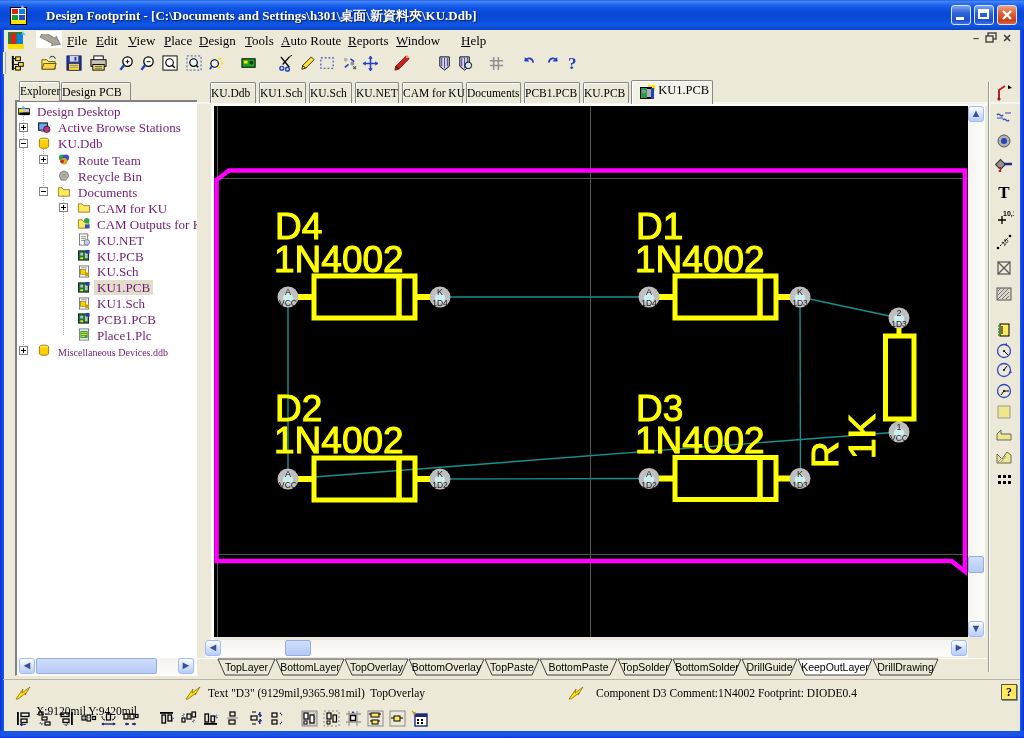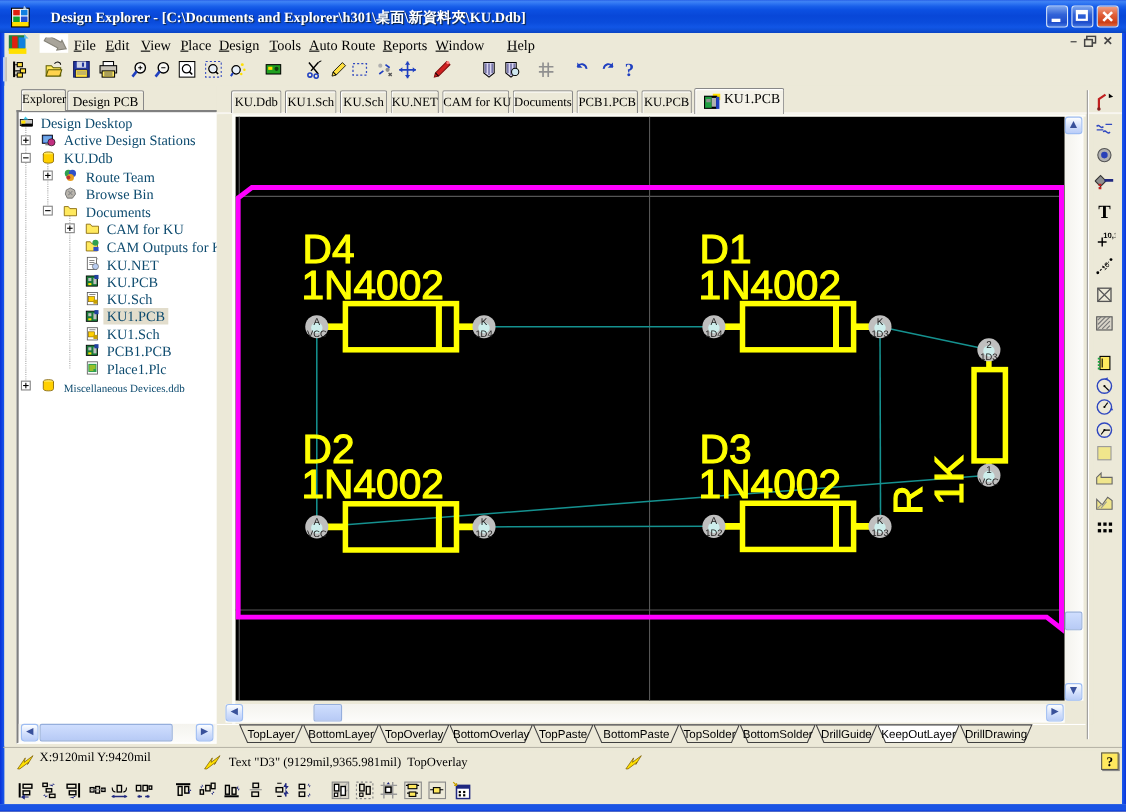--- a/index.html
+++ b/index.html
@@ -11,24 +11,24 @@
 #borderR{left:1020px;top:30px;width:4px;height:701px;background:linear-gradient(90deg,#1a5aec,#0831d9)}
 #borderB{left:0;top:731px;width:1024px;height:7px;background:linear-gradient(180deg,#1a54e4 0%,#1a54e4 70%,#0831d9 100%)}
 #title-txt{left:46px;top:7px;color:#fff;font-weight:bold;font-size:13px;white-space:nowrap;text-shadow:1px 1px 1px #123}
 .tbtn{top:5px;width:20px;height:20px;border-radius:3px;border:1px solid #d6e4f8;
  background:linear-gradient(180deg,#7ba4ee 0%,#3163d8 40%,#1f4ecc 80%,#3f74e0 100%);color:#fff;font-size:11px;text-align:center;line-height:18px;font-family:"Liberation Sans",sans-serif;font-weight:bold}
 #bclose{background:linear-gradient(180deg,#f0a086 0%,#e1613a 40%,#cc3f18 80%,#e06840 100%)}
 .mi{position:absolute;top:33px;color:#000;font-size:13px}
 .mi u{text-decoration:underline}
 .mdib{top:32px;width:14px;height:14px;color:#444;font-size:11px;line-height:13px;text-align:center;font-family:"Liberation Sans",sans-serif;font-weight:bold}
 .ticon{position:absolute;top:55px;width:17px;height:17px}
-.dtab{position:absolute;background:#ECE9D8;border:1px solid #888;border-bottom:none;border-radius:2px 2px 0 0;box-shadow:inset 1px 1px 0 #fff;font-size:13px;text-align:center;color:#000;white-space:nowrap}
+.dtab{position:absolute;background:#ECE9D8;border:1px solid #888;border-bottom:none;border-radius:2px 2px 0 0;box-shadow:inset 1px 1px 0 #fff;font-size:13px;text-align:left;color:#000;white-space:nowrap}
 #lpanel{left:4px;top:78px;width:193px;height:600px;background:#ECE9D8}
 #treebox{position:absolute;left:11px;top:22px;width:183px;height:576px;background:#fff;border-top:2px solid #808080;border-left:2px solid #808080;border-right:1px solid #fff;border-bottom:1px solid #fff;overflow:hidden}
-.trow{position:absolute;height:16px;font-size:13px;white-space:nowrap;color:#0c4a6e}
+.trow{position:absolute;height:16px;font-size:13px;white-space:nowrap;color:#701a75}
 .tico{position:absolute;width:14px;height:13px}
 .texp{position:absolute;width:9px;height:9px;background:#fff;border:1px solid #848484;z-index:3}
 .texp i{position:absolute;left:1px;top:3px;width:5px;height:1px;background:#000}
 .texp b{position:absolute;left:3px;top:1px;width:1px;height:5px;background:#000}
 .tline{position:absolute;border-left:1px dotted #aaa}
 .sbbtn{position:absolute;width:16px;height:16px;border-radius:3px;border:1px solid #9ebdf3;background:linear-gradient(180deg,#fdfeff,#d0defc 60%,#bacdf8);color:#39519b;text-align:center;line-height:13px;font-size:11px;font-family:"Liberation Sans",sans-serif;font-weight:bold}
 .sbthumb{position:absolute;border-radius:2px;border:1px solid #95aedc;background:linear-gradient(180deg,#cfdefe,#b7caf5)}
 #statusbar{left:3px;top:679px;width:1017px;height:24px;font-size:11.5px;color:#000}
 .bicon{position:absolute;width:17px;height:17px}
 </style></head>
@@ -41,21 +41,21 @@
 <svg class="abs" style="left:8px;top:5px" width="21" height="21" viewBox="0 0 21 21">
  <rect x="2" y="2" width="17" height="18" fill="#000"></rect>
  <rect x="3" y="3" width="15" height="12" fill="#fff"></rect>
  <rect x="4" y="4" width="6" height="5" fill="#e02010"></rect>
  <rect x="11" y="4" width="6" height="5" fill="#1080e0"></rect>
  <rect x="4" y="10" width="6" height="5" fill="#10a030"></rect>
  <rect x="11" y="10" width="6" height="5" fill="#2050d0"></rect>
  <rect x="3" y="15" width="15" height="4" fill="#ffe000"></rect>
  <path d="M14 0 l3 4 -4 -1 z" fill="#a8c4e8"></path>
 </svg>
-<div class="abs" id="title-txt">Design Explorer - [C:\Documents and Explorer\h301\桌面\新資料夾\KU.Ddb]</div>
+<div class="abs" id="title-txt">Design Footprint - [C:\Documents and Settings\h301\桌面\新資料夾\KU.Ddb]</div>
 <div class="abs tbtn" style="left:951px"><svg width="18" height="18" viewBox="0 0 18 18">
       <rect x="4" y="11" width="8" height="3" fill="#fff"></rect>
     </svg></div>
 <div class="abs tbtn" style="left:974px"><svg width="18" height="18" viewBox="0 0 18 18">
       <rect x="4" y="4" width="9" height="8" fill="none" stroke="#fff" stroke-width="2"></rect>
       <rect x="4" y="4" width="9" height="3" fill="#fff"></rect>
     </svg></div>
 <div class="abs tbtn" id="bclose" style="left:997px"><svg width="18" height="18" viewBox="0 0 18 18">
       <path d="M5 5 L13 13 M13 5 L5 13" stroke="#fff" stroke-width="2.4"></path>
     </svg></div>
@@ -214,21 +214,21 @@
 <div class="texp" style="left:2px;top:3px">
           <i></i>
           <b></b>
         </div>
 <svg class="tico" style="left:20px;top:1px" width="14" height="14" viewBox="0 0 14 14">
           <rect x="1" y="2" width="10" height="8" fill="#3060c8" stroke="#000" stroke-width=".8"></rect>
           <rect x="2" y="3" width="8" height="6" fill="#70a8e8"></rect>
           <rect x="4" y="10" width="4" height="2" fill="#888"></rect>
           <circle cx="10" cy="9" r="3.5" fill="#c03080" stroke="#000" stroke-width=".6"></circle>
         </svg>
-<div style="position:absolute;left:38px;top:0.5px;padding:0 3px;height:15px;line-height:15px">Active Design Stations</div>
+<div style="position:absolute;left:38px;top:0.5px;padding:0 3px;height:15px;line-height:15px">Active Browse Stations</div>
 </div>
 <div class="trow" style="left:0;top:33.5px;width:100%">
 <div class="texp" style="left:2px;top:3px">
           <i></i>
         </div>
 <svg class="tico" style="left:20px;top:1px" width="14" height="14" viewBox="0 0 14 14">
           <ellipse cx="7" cy="3.4" rx="5" ry="2.2" fill="#ffe95e" stroke="#806000" stroke-width=".8"></ellipse>
           <path d="M2 3.4 V10 a5 2.2 0 0 0 10 0 V3.4" fill="#ffd000" stroke="#806000" stroke-width=".8"></path>
         </svg>
 <div style="position:absolute;left:38px;top:0.5px;padding:0 3px;height:15px;line-height:15px">KU.Ddb</div>
@@ -244,21 +244,21 @@
           <circle cx="7" cy="9" r="3.5" fill="#e8a020"></circle>
           <circle cx="5" cy="9" r="2" fill="#c03030"></circle>
         </svg>
 <div style="position:absolute;left:58px;top:0.5px;padding:0 3px;height:15px;line-height:15px">Route Team</div>
 </div>
 <div class="trow" style="left:0;top:66px;width:100%">
 <svg class="tico" style="left:40px;top:1px" width="14" height="14" viewBox="0 0 14 14">
           <path d="M3 4 L7 2 L11 4 L12 8 L9 12 L4 12 L2 8 Z" fill="#b8b4ac" stroke="#666" stroke-width=".8"></path>
           <path d="M5 5 l4 4 M9 5 l-4 4" stroke="#888"></path>
         </svg>
-<div style="position:absolute;left:58px;top:0.5px;padding:0 3px;height:15px;line-height:15px">Browse Bin</div>
+<div style="position:absolute;left:58px;top:0.5px;padding:0 3px;height:15px;line-height:15px">Recycle Bin</div>
 </div>
 <div class="trow" style="left:0;top:82px;width:100%">
 <div class="texp" style="left:22px;top:3px">
           <i></i>
         </div>
 <svg class="tico" style="left:40px;top:1px" width="14" height="14" viewBox="0 0 14 14">
           <path d="M1 3 h4 l1.5 2 H13 v7 H1 z" fill="#ffe95e" stroke="#806000" stroke-width=".8"></path>
         </svg>
 <div style="position:absolute;left:58px;top:0.5px;padding:0 3px;height:15px;line-height:15px">Documents</div>
 </div>
@@ -584,28 +584,29 @@
         <rect x="8" y="10" width="3" height="3"></rect>
         <rect x="13" y="10" width="3" height="3"></rect>
       </g>
     </svg>
 </div>
 <div class="abs" id="statusbar">
 <div class="abs" style="left:0;top:0;width:1017px;height:1px;background:#b8b5a8"></div>
 <svg class="abs" width="17" height="15" viewBox="0 0 17 15" style="top:7px;left:12px">
       <path d="M1 13 L8 3 L7 7 L15 1 L10 9 L11 7 L3 13 Z" fill="#ffe000" stroke="#806000" stroke-width=".7"></path>
     </svg>
-<div class="abs" style="left:33px;top:4px">X:9120mil Y:9420mil</div>
+<div class="abs" style="left:33px;top:26px">X:9120mil Y:9420mil</div>
 <svg class="abs" width="17" height="15" viewBox="0 0 17 15" style="top:7px;left:182px">
       <path d="M1 13 L8 3 L7 7 L15 1 L10 9 L11 7 L3 13 Z" fill="#ffe000" stroke="#806000" stroke-width=".7"></path>
     </svg>
 <div class="abs" style="left:205px;top:8px">Text "D3" (9129mil,9365.981mil)&nbsp; TopOverlay</div>
 <svg class="abs" width="17" height="15" viewBox="0 0 17 15" style="top:7px;left:565px">
       <path d="M1 13 L8 3 L7 7 L15 1 L10 9 L11 7 L3 13 Z" fill="#ffe000" stroke="#806000" stroke-width=".7"></path>
     </svg>
+<div class="abs" style="left:593px;top:8px">Component D3 Comment:1N4002 Footprint: DIODE0.4</div>
 <div class="abs" style="left:998px;top:5px;width:16px;height:16px;background:#ffe95e;border:1px solid #555;box-shadow:1px 1px 0 #888;font-weight:bold;text-align:center;line-height:15px;font-size:12px">?</div>
 </div>
 <div class="abs" id="btoolbar" style="left:3px;top:703px;width:1017px;height:28px">
 <svg class="bicon" style="left:12px;top:7px" width="17" height="17" viewBox="0 0 17 17">
       <rect x="2" y="2" width="1.8" height="13" fill="#000"></rect>
       <rect x="6" y="3" width="8" height="3.5" fill="none" stroke="#000" stroke-width="1.3"></rect>
       <rect x="6" y="9" width="6" height="3.5" fill="none" stroke="#000" stroke-width="1.3"></rect>
       <path d="M11 14.5 H5 l2 -1.5 v3 l-2 -1.5" stroke="#202880" fill="#202880"></path>
     </svg>
 <svg class="bicon" style="left:33px;top:7px" width="17" height="17" viewBox="0 0 17 17">

